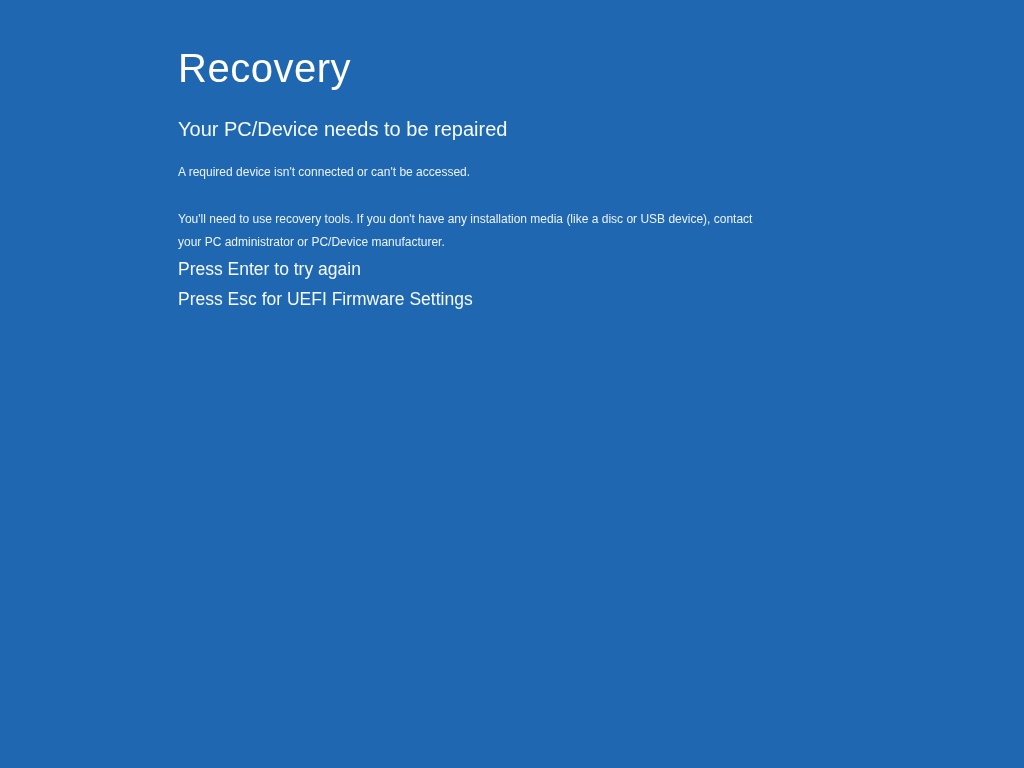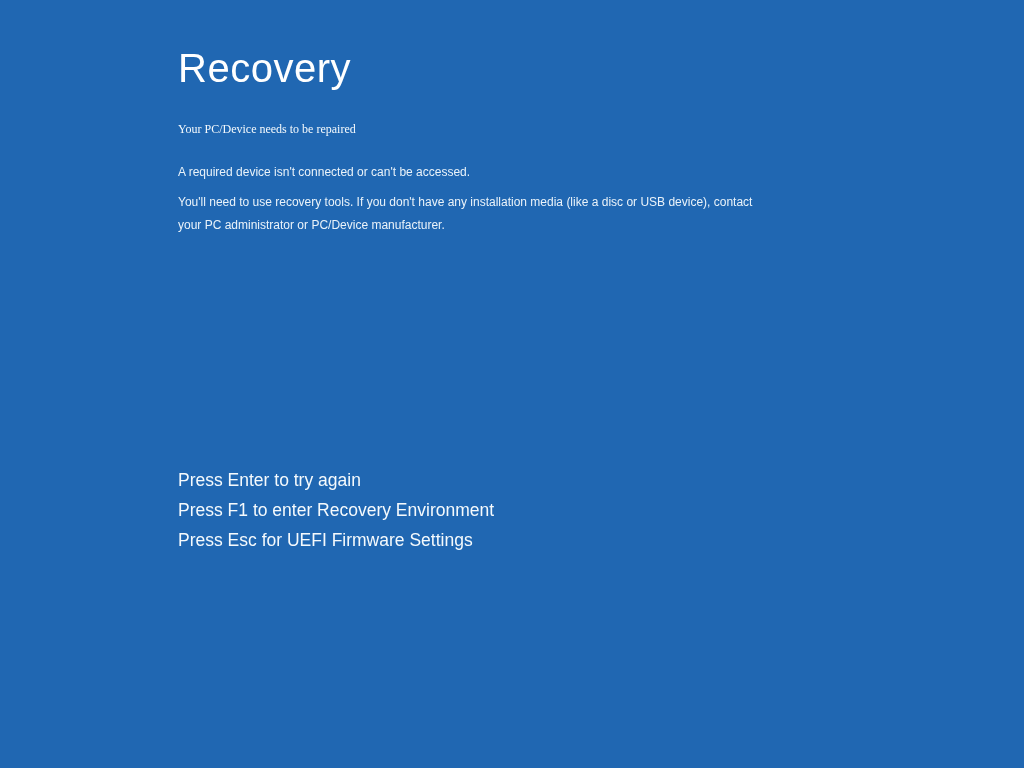--- a/index.html
+++ b/index.html
@@ -33,45 +33,43 @@
   .title {
     font-size: 40px;
     font-weight: 300;
     letter-spacing: 0.5px;
     line-height: 48px;
     color: #ffffff;
   }
 
   .subtitle {
     margin-top: 25px;
-    font-size: 12px;
+    font-size: 20px;
     font-weight: 300;
     line-height: 24px;
     color: #f5fafd;
-    font-family: Liberation Serif, serif;
   }
 
   .body-text {
     font-size: 12px;
     font-weight: 300;
     line-height: 20px;
     color: #eaf3fa;
   }
 
   .error-message  { margin-top: 21px; }
   .error-code     { margin-top: 29px; }
 
   .instructions {
-    margin-top: 9px;
+    margin-top: 26px;
     width: 585px;
     line-height: 23px;
   }
 
   .options {
-    margin-top: 228px;
     list-style: none;
   }
 
   .option-item {
     font-size: 17.5px;
     font-weight: 300;
     line-height: 30px;
     color: #f5fafd;
   }
 </style>
@@ -85,18 +83,17 @@
 
     <h2 class="subtitle">Your PC/Device needs to be repaired</h2>
 
     <p class="body-text error-message">A required device isn't connected or can't be accessed.</p>
 
 
     <p class="body-text instructions">You'll need to use recovery tools. If you don't have any installation media (like a disc or USB device), contact your PC administrator or PC/Device manufacturer.</p>
 
     <ul class="options">
       <li class="option-item">Press Enter to try again</li>
-      <li class="option-item">Press F1 to enter Recovery Environment</li>
       <li class="option-item">Press Esc for UEFI Firmware Settings</li>
     </ul>
 
   </div>
 </div>
 
 </body></html>

